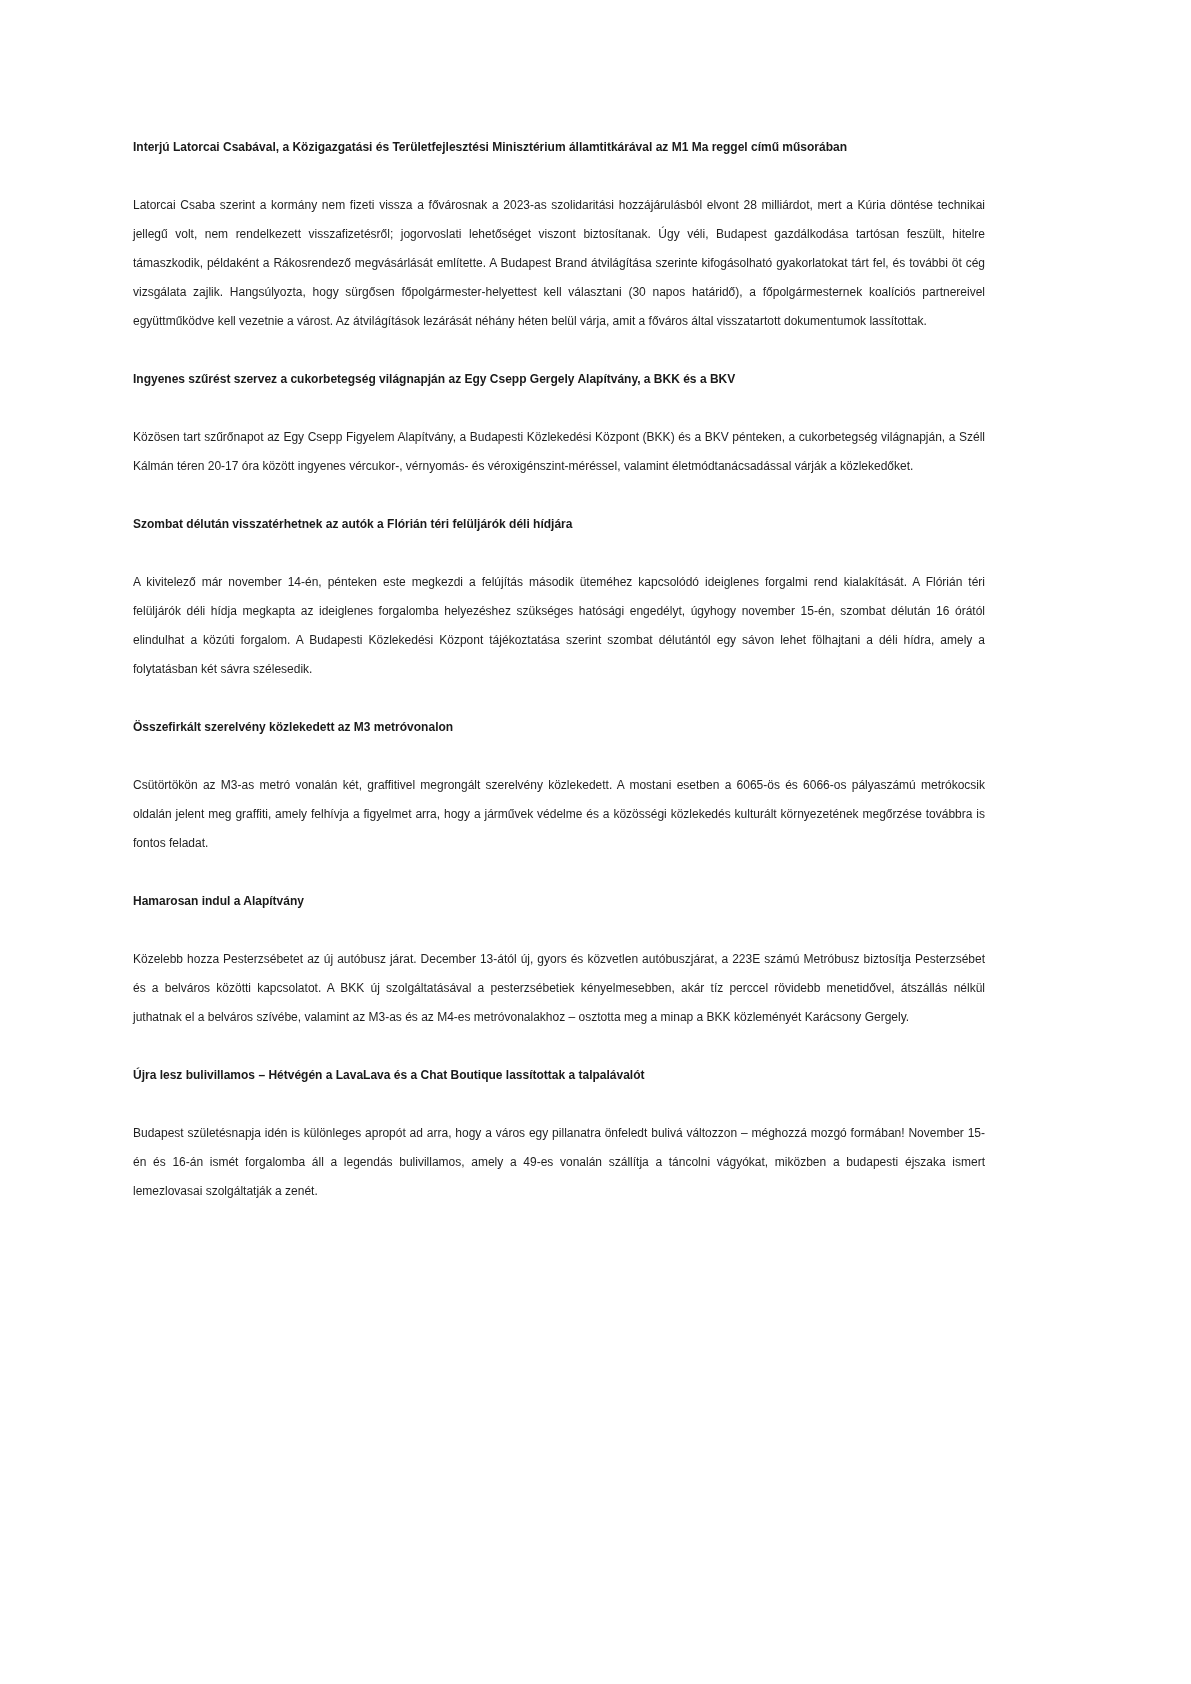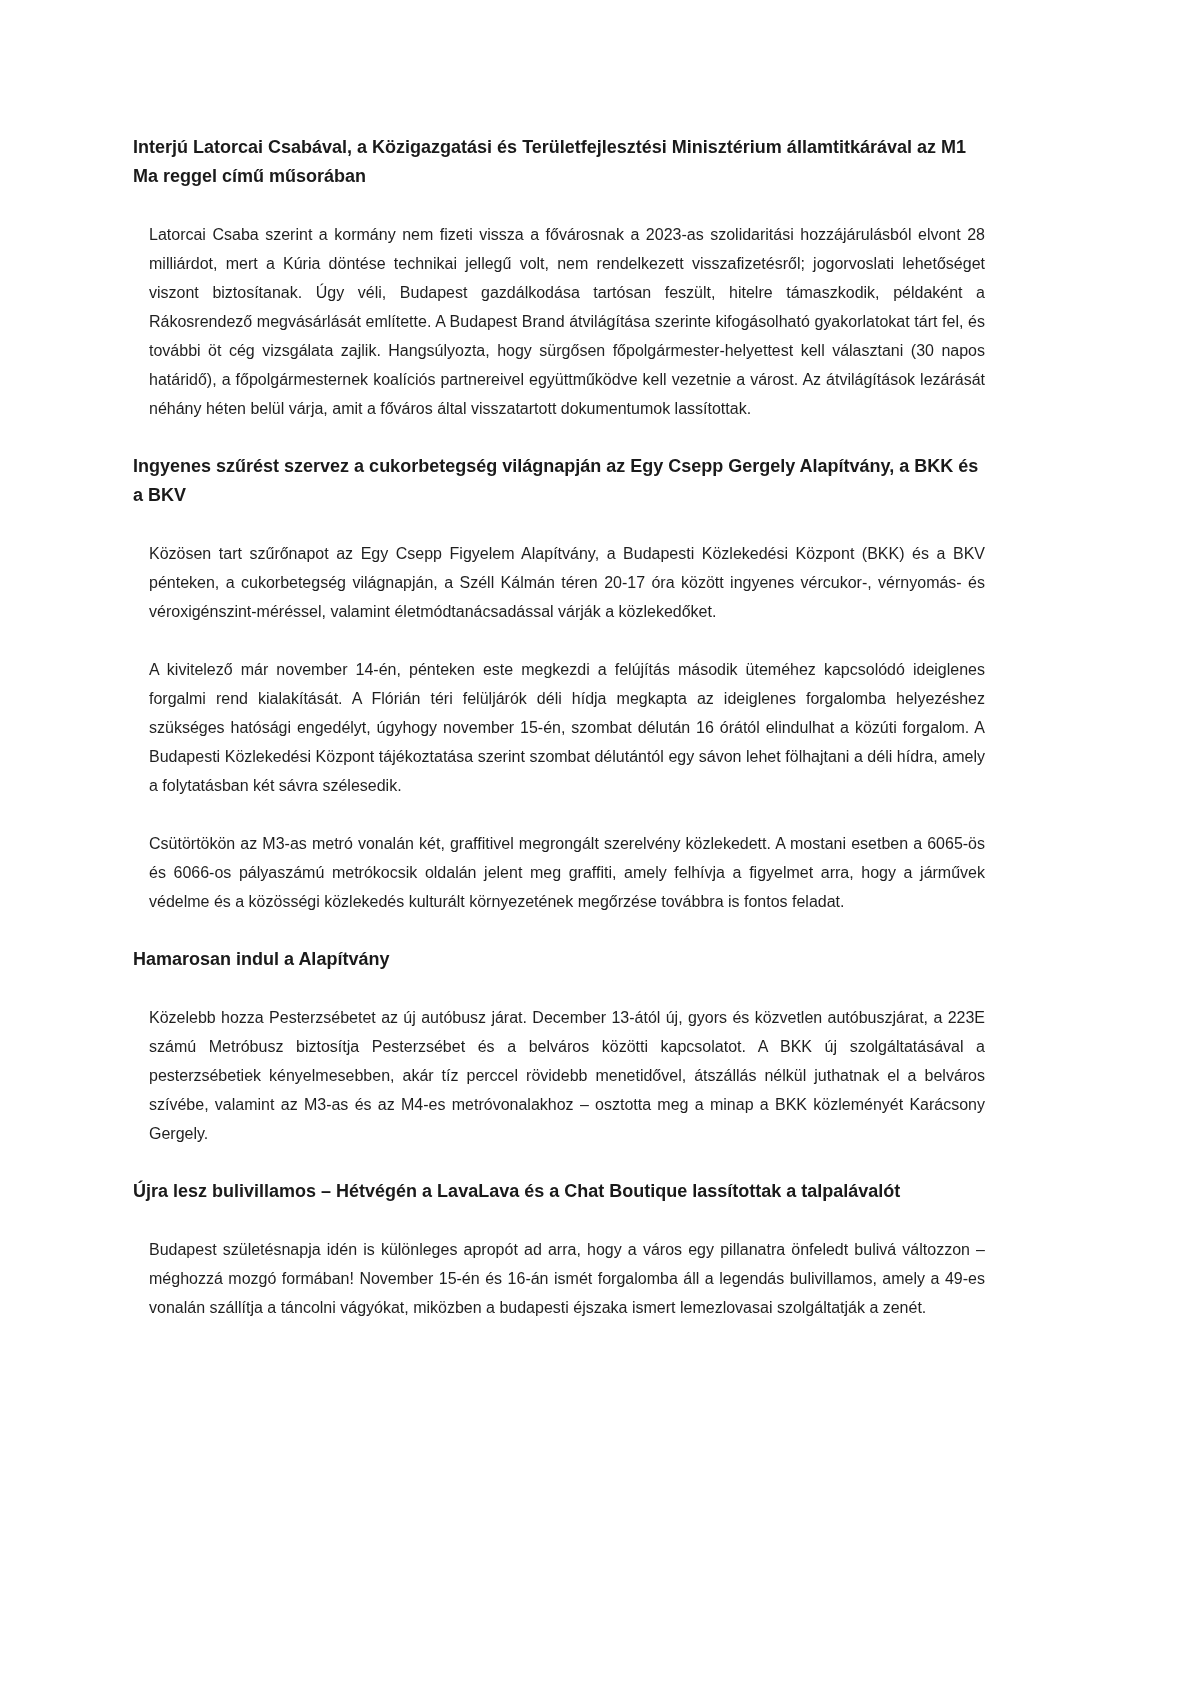--- a/index.html
+++ b/index.html
@@ -17,32 +17,32 @@
     color: #1f1f1f;
   }
   .content {
     position: absolute;
     top: 133px;
     left: 133px;
     width: 852px;
   }
   .section { margin: 0; }
   .section h2 {
-    font-size: 18px;
+    font-size: 12px;
     line-height: 29px;
     font-weight: bold;
     margin: 0 0 29px 0;
     text-align: left;
     color: #1a1a1a;
   }
   .section p {
-    font-size: 16px;
+    font-size: 12px;
     line-height: 29px;
     font-weight: normal;
-    margin: 0 0 29px 16px;
+    margin: 0 0 29px 0;
     text-align: justify;
     text-justify: inter-word;
     color: #1f1f1f;
   }
 </style>
 </head>
 <body>
 
 <div class="page">
   <div class="content">
@@ -51,24 +51,26 @@
       <h2>Interjú Latorcai Csabával, a Közigazgatási és Területfejlesztési Minisztérium államtitkárával az M1 Ma reggel című műsorában</h2>
       <p>Latorcai Csaba szerint a kormány nem fizeti vissza a fővárosnak a 2023-as szolidaritási hozzájárulásból elvont 28 milliárdot, mert a Kúria döntése technikai jellegű volt, nem rendelkezett visszafizetésről; jogorvoslati lehetőséget viszont biztosítanak. Úgy véli, Budapest gazdálkodása tartósan feszült, hitelre támaszkodik, példaként a Rákosrendező megvásárlását említette. A Budapest Brand átvilágítása szerinte kifogásolható gyakorlatokat tárt fel, és további öt cég vizsgálata zajlik. Hangsúlyozta, hogy sürgősen főpolgármester-helyettest kell választani (30 napos határidő), a főpolgármesternek koalíciós partnereivel együttműködve kell vezetnie a várost. Az átvilágítások lezárását néhány héten belül várja, amit a főváros által visszatartott dokumentumok lassítottak.</p>
     </div>
 
     <div class="section">
       <h2>Ingyenes szűrést szervez a cukorbetegség világnapján az Egy Csepp Gergely Alapítvány, a BKK és a BKV</h2>
       <p>Közösen tart szűrőnapot az Egy Csepp Figyelem Alapítvány, a Budapesti Közlekedési Központ (BKK) és a BKV pénteken, a cukorbetegség világnapján, a Széll Kálmán téren 20-17 óra között ingyenes vércukor-, vérnyomás- és véroxigénszint-méréssel, valamint életmódtanácsadással várják a közlekedőket.</p>
     </div>
 
     <div class="section">
+      <h2>Szombat délután visszatérhetnek az autók a Flórián téri felüljárók déli hídjára</h2>
       <p>A kivitelező már november 14-én, pénteken este megkezdi a felújítás második üteméhez kapcsolódó ideiglenes forgalmi rend kialakítását. A Flórián téri felüljárók déli hídja megkapta az ideiglenes forgalomba helyezéshez szükséges hatósági engedélyt, úgyhogy november 15-én, szombat délután 16 órától elindulhat a közúti forgalom. A Budapesti Közlekedési Központ tájékoztatása szerint szombat délutántól egy sávon lehet fölhajtani a déli hídra, amely a folytatásban két sávra szélesedik.</p>
     </div>
 
     <div class="section">
+      <h2>Összefirkált szerelvény közlekedett az M3 metróvonalon</h2>
       <p>Csütörtökön az M3-as metró vonalán két, graffitivel megrongált szerelvény közlekedett. A mostani esetben a 6065-ös és 6066-os pályaszámú metrókocsik oldalán jelent meg graffiti, amely felhívja a figyelmet arra, hogy a járművek védelme és a közösségi közlekedés kulturált környezetének megőrzése továbbra is fontos feladat.</p>
     </div>
 
     <div class="section">
       <h2>Hamarosan indul a Alapítvány</h2>
       <p>Közelebb hozza Pesterzsébetet az új autóbusz járat. December 13-ától új, gyors és közvetlen autóbuszjárat, a 223E számú Metróbusz biztosítja Pesterzsébet és a belváros közötti kapcsolatot. A BKK új szolgáltatásával a pesterzsébetiek kényelmesebben, akár tíz perccel rövidebb menetidővel, átszállás nélkül juthatnak el a belváros szívébe, valamint az M3-as és az M4-es metróvonalakhoz – osztotta meg a minap a BKK közleményét Karácsony Gergely.</p>
     </div>
 
     <div class="section">
       <h2>Újra lesz bulivillamos – Hétvégén a LavaLava és a Chat Boutique lassítottak a talpalávalót</h2>

